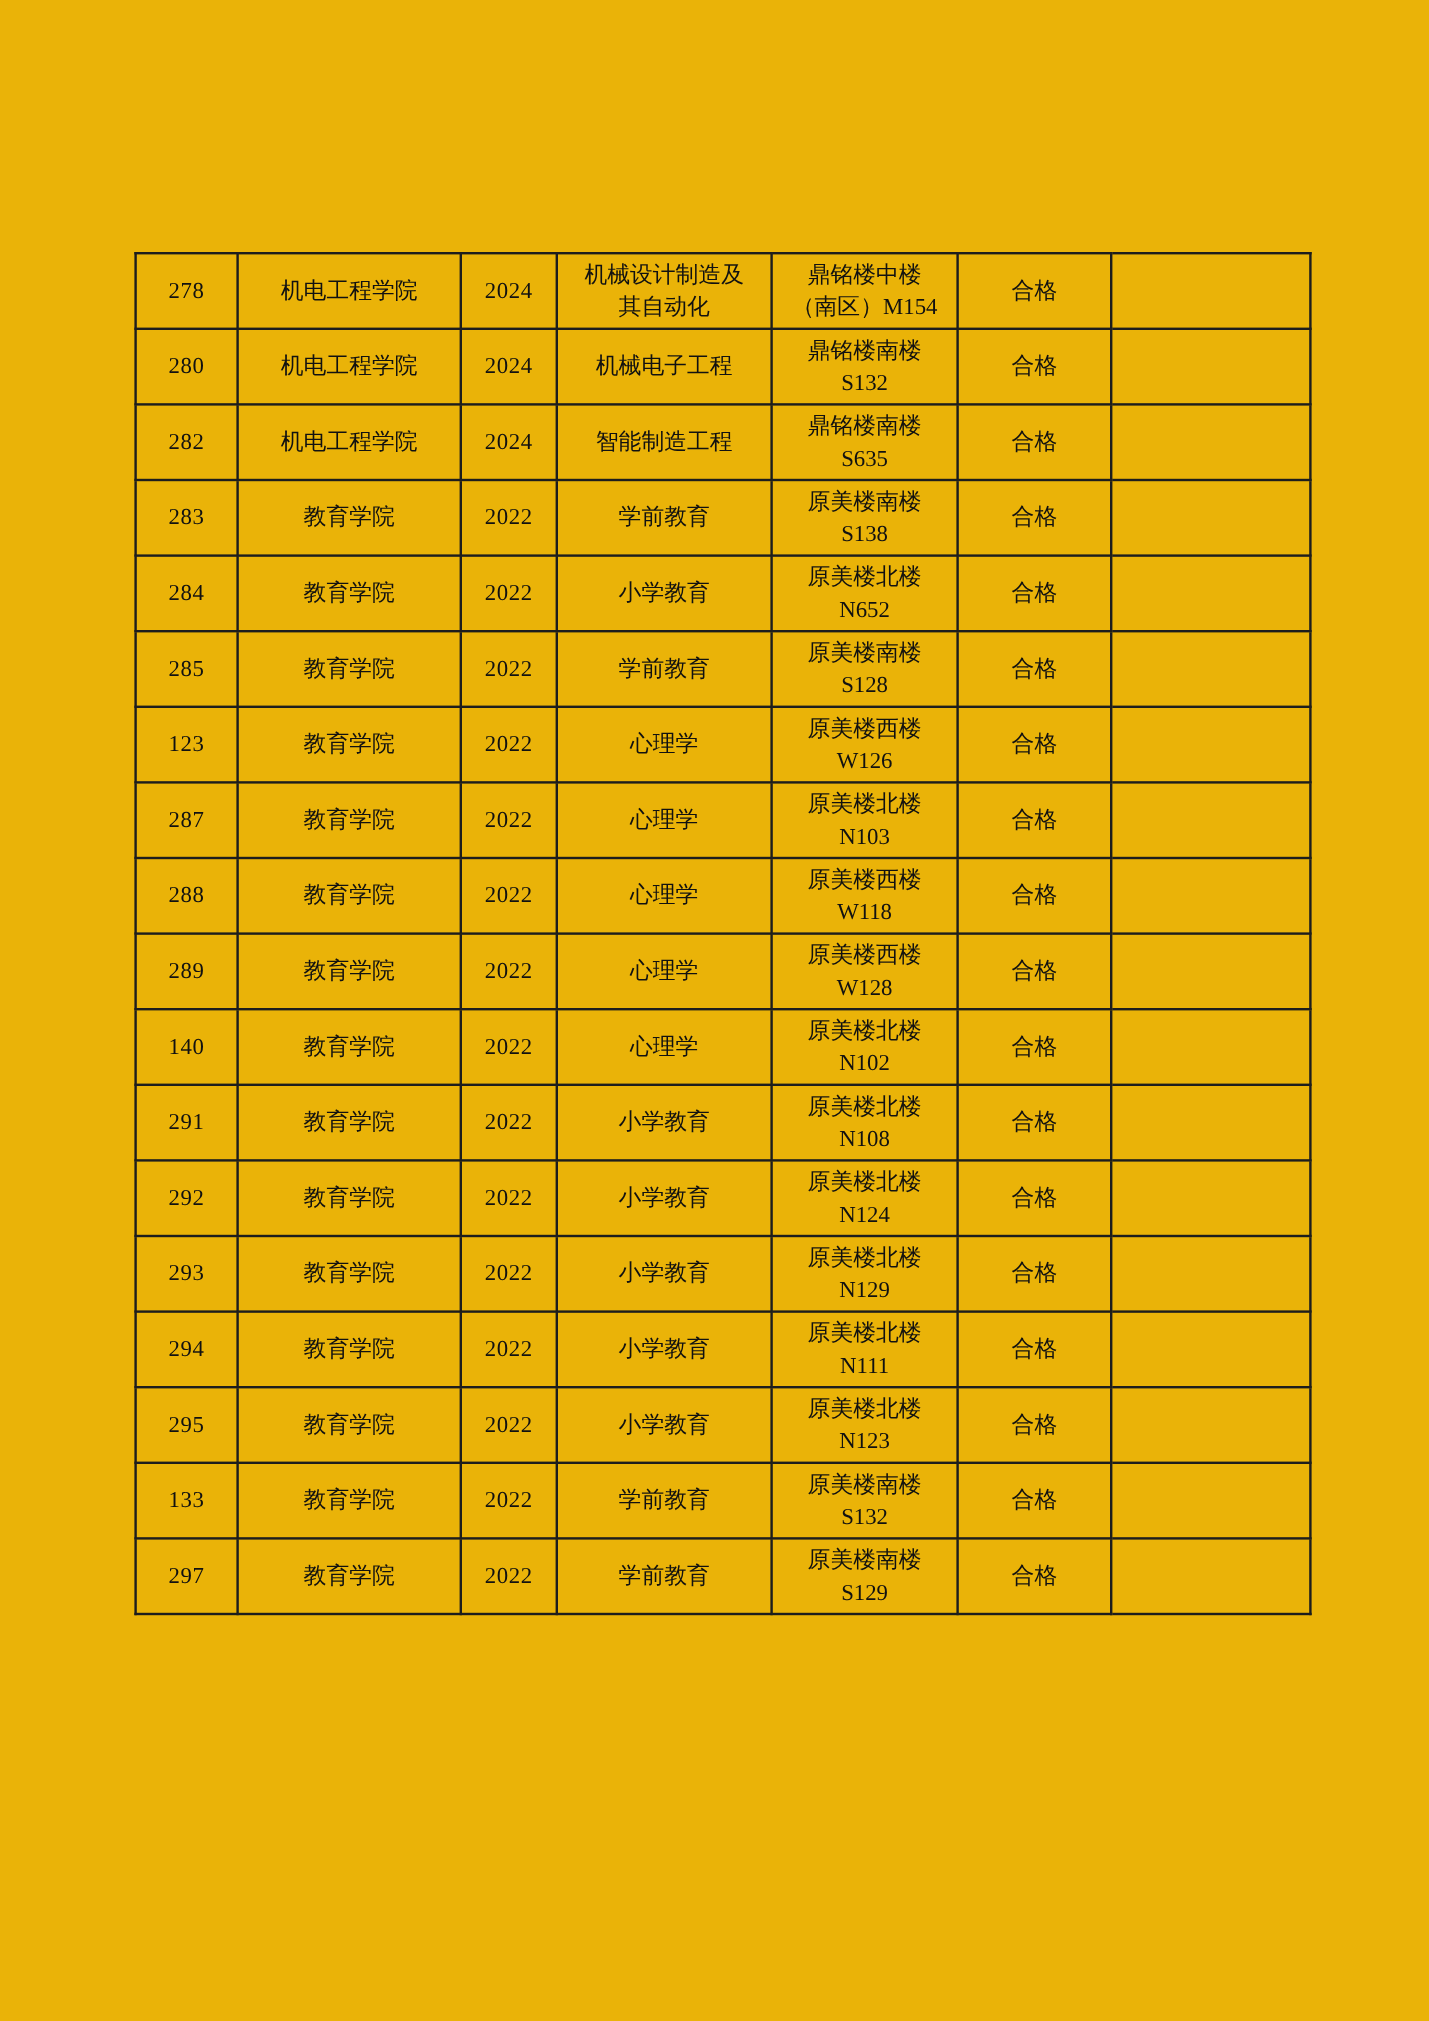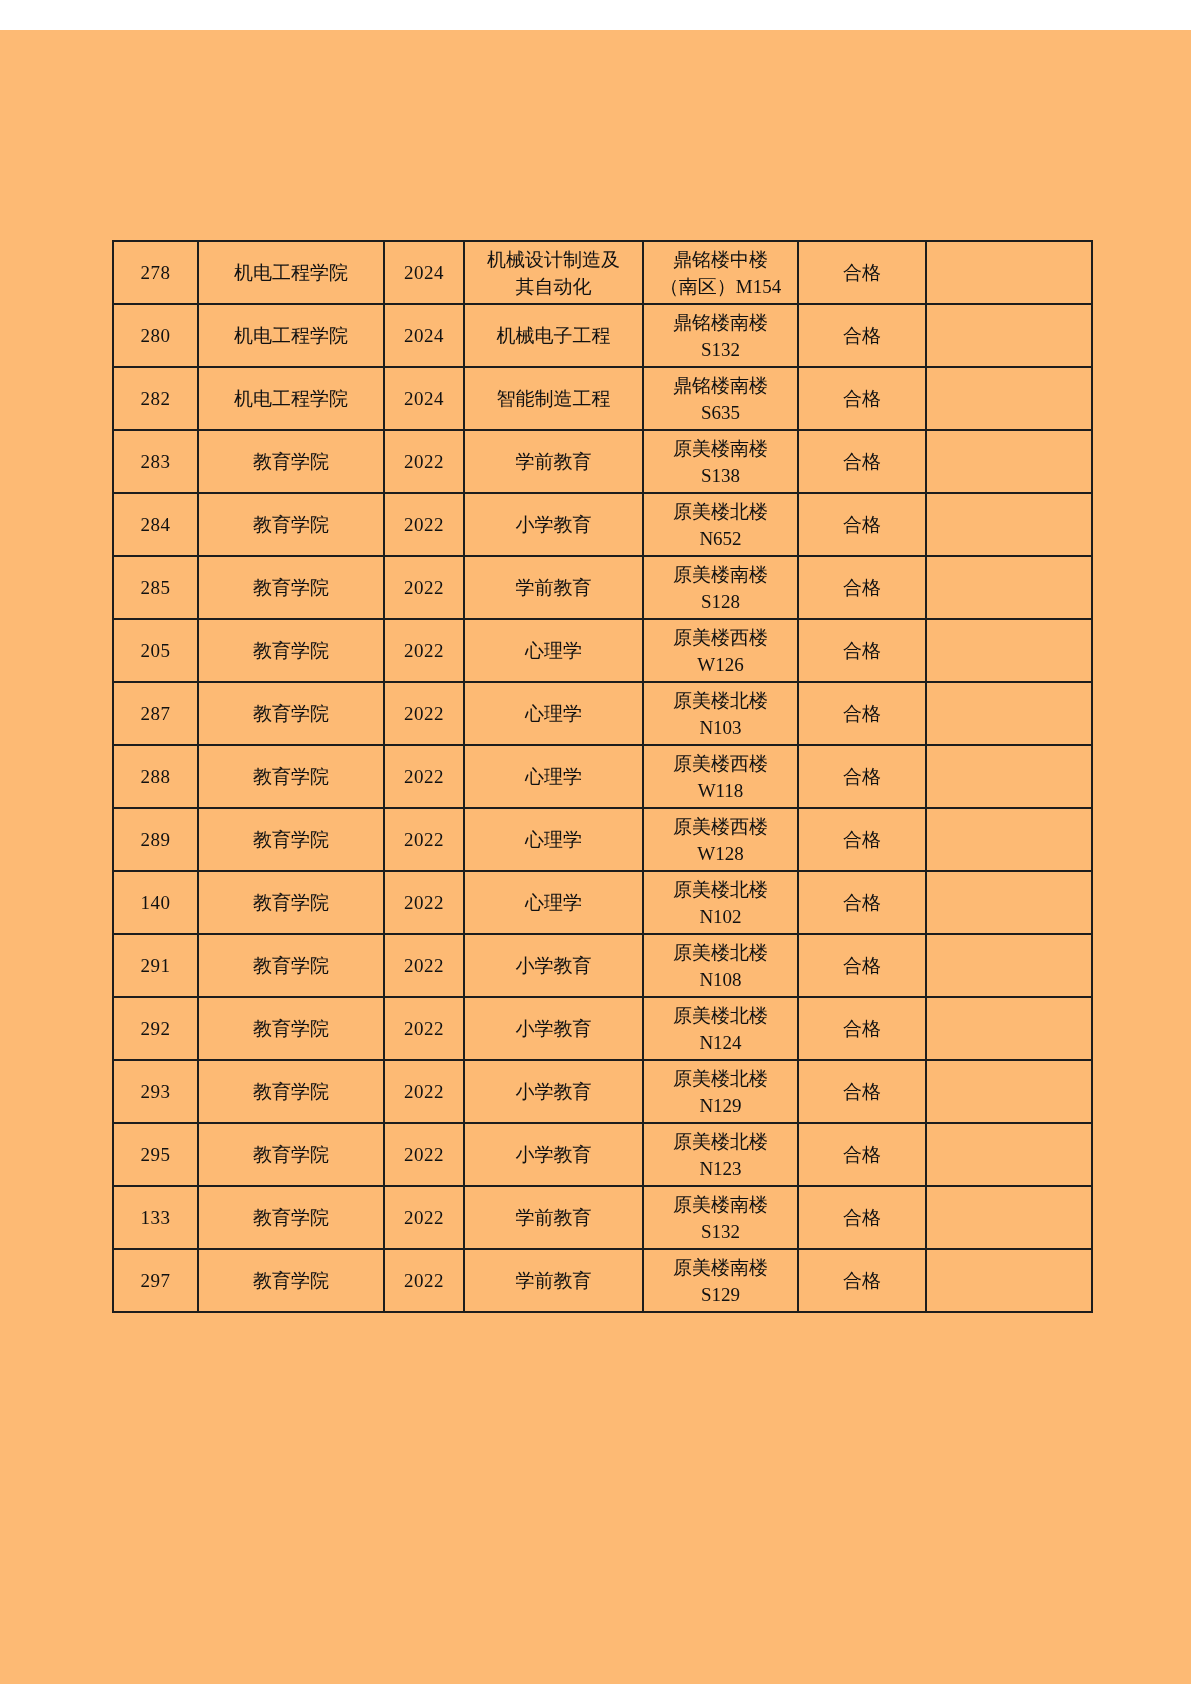--- a/index.html
+++ b/index.html
@@ -10,22 +10,21 @@
   body {
     width: 1191px;
     height: 1684px;
     position: relative;
     font-family: "Liberation Serif", "DejaVu Serif", serif;
     color: #111111;
   }
   .page {
     position: absolute;
     inset: 0;
-    background: #fdba74;
-    margin-top: 30px;
+    background: #eab308;
   }
   .table-wrap {
     position: absolute;
     left: 112px;
     top: 210px;
   }
   table.report-table {
     border-collapse: collapse;
     table-layout: fixed;
     width: 979px;
@@ -192,21 +191,21 @@
               <div class="cell-line">原美楼南楼</div>
               <div class="cell-line">S128</div>
             </td>
             <td class="col-result">
               <div class="cell-line">合格</div>
             </td>
             <td class="col-remark"></td>
           </tr>
           <tr>
             <td class="col-index">
-              <div class="cell-line">205</div>
+              <div class="cell-line">123</div>
             </td>
             <td class="col-college">
               <div class="cell-line">教育学院</div>
             </td>
             <td class="col-year">
               <div class="cell-line">2022</div>
             </td>
             <td class="col-major">
               <div class="cell-line">心理学</div>
             </td>
@@ -360,20 +359,42 @@
             </td>
             <td class="col-year">
               <div class="cell-line">2022</div>
             </td>
             <td class="col-major">
               <div class="cell-line">小学教育</div>
             </td>
             <td class="col-location">
               <div class="cell-line">原美楼北楼</div>
               <div class="cell-line">N129</div>
+            </td>
+            <td class="col-result">
+              <div class="cell-line">合格</div>
+            </td>
+            <td class="col-remark"></td>
+          </tr>
+          <tr>
+            <td class="col-index">
+              <div class="cell-line">294</div>
+            </td>
+            <td class="col-college">
+              <div class="cell-line">教育学院</div>
+            </td>
+            <td class="col-year">
+              <div class="cell-line">2022</div>
+            </td>
+            <td class="col-major">
+              <div class="cell-line">小学教育</div>
+            </td>
+            <td class="col-location">
+              <div class="cell-line">原美楼北楼</div>
+              <div class="cell-line">N111</div>
             </td>
             <td class="col-result">
               <div class="cell-line">合格</div>
             </td>
             <td class="col-remark"></td>
           </tr>
           <tr>
             <td class="col-index">
               <div class="cell-line">295</div>
             </td>

